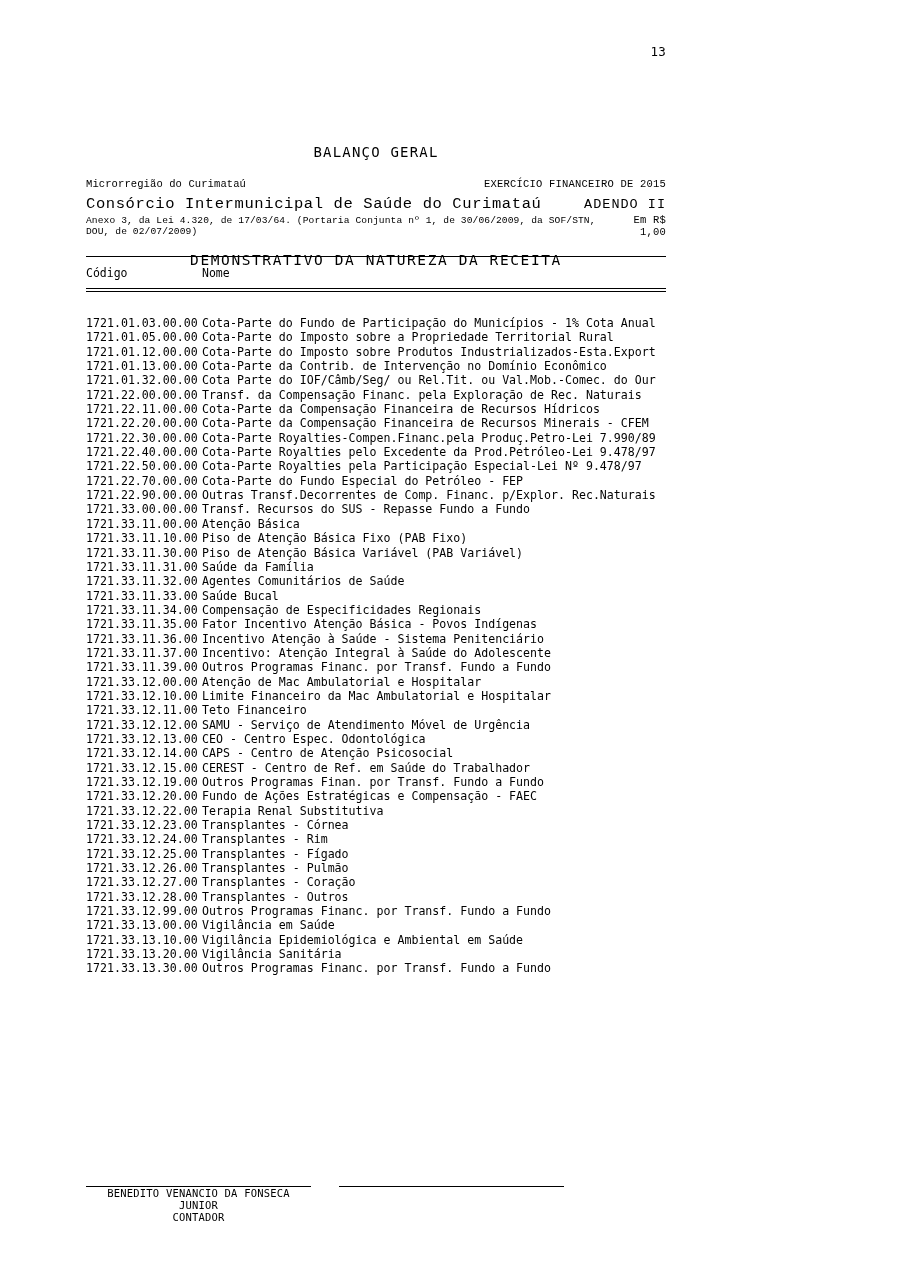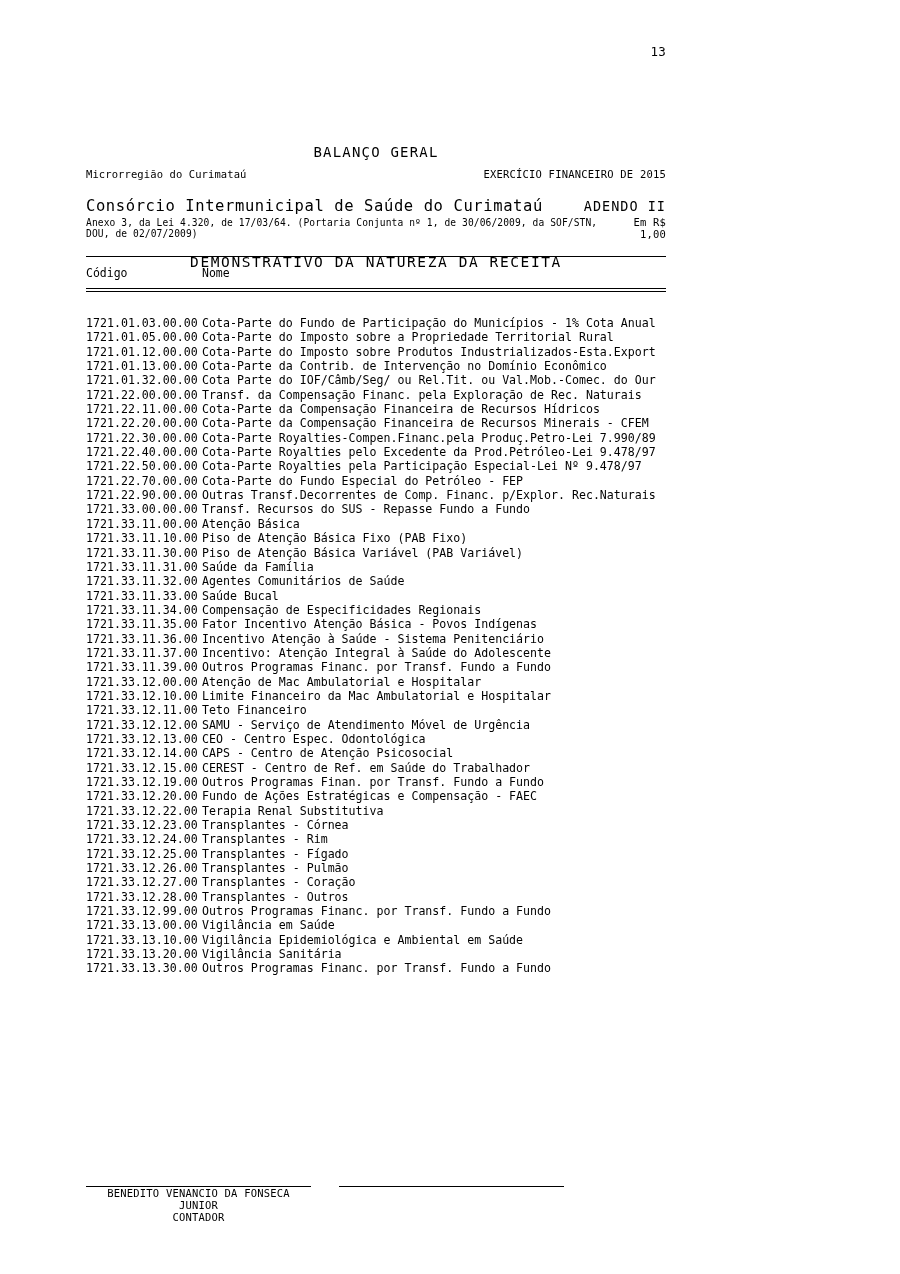--- a/index.html
+++ b/index.html
@@ -31,46 +31,47 @@
   .header-block {
     position: absolute;
     top: 144px;
     left: 86px;
     right: 62px;
   }
   .title-center {
     text-align: center;
     font-size: 14px;
     letter-spacing: 1.2px;
-    margin-bottom: 8px;
+    margin-bottom: 18px;
   }
   .row {
     display: flex;
     justify-content: space-between;
     align-items: baseline;
     width: 100%;
+    font-family: Liberation Mono, monospace;
   }
   .left-col {
     text-align: left;
   }
   .right-col {
     text-align: right;
   }
   .small {
     font-size: 10.5px;
     letter-spacing: 0.1px;
   }
   .tiny {
     font-size: 9.6px;
     letter-spacing: 0.1px;
   }
   .entity {
     font-size: 15.5px;
     letter-spacing: 0.6px;
-    margin-top: 17px;
+    margin-top: 5px;
     margin-bottom: 1px;
   }
   .addendum {
     font-size: 13.5px;
     letter-spacing: 1px;
   }
   .exercise {
     font-size: 10.5px;
     letter-spacing: 0.2px;
   }

